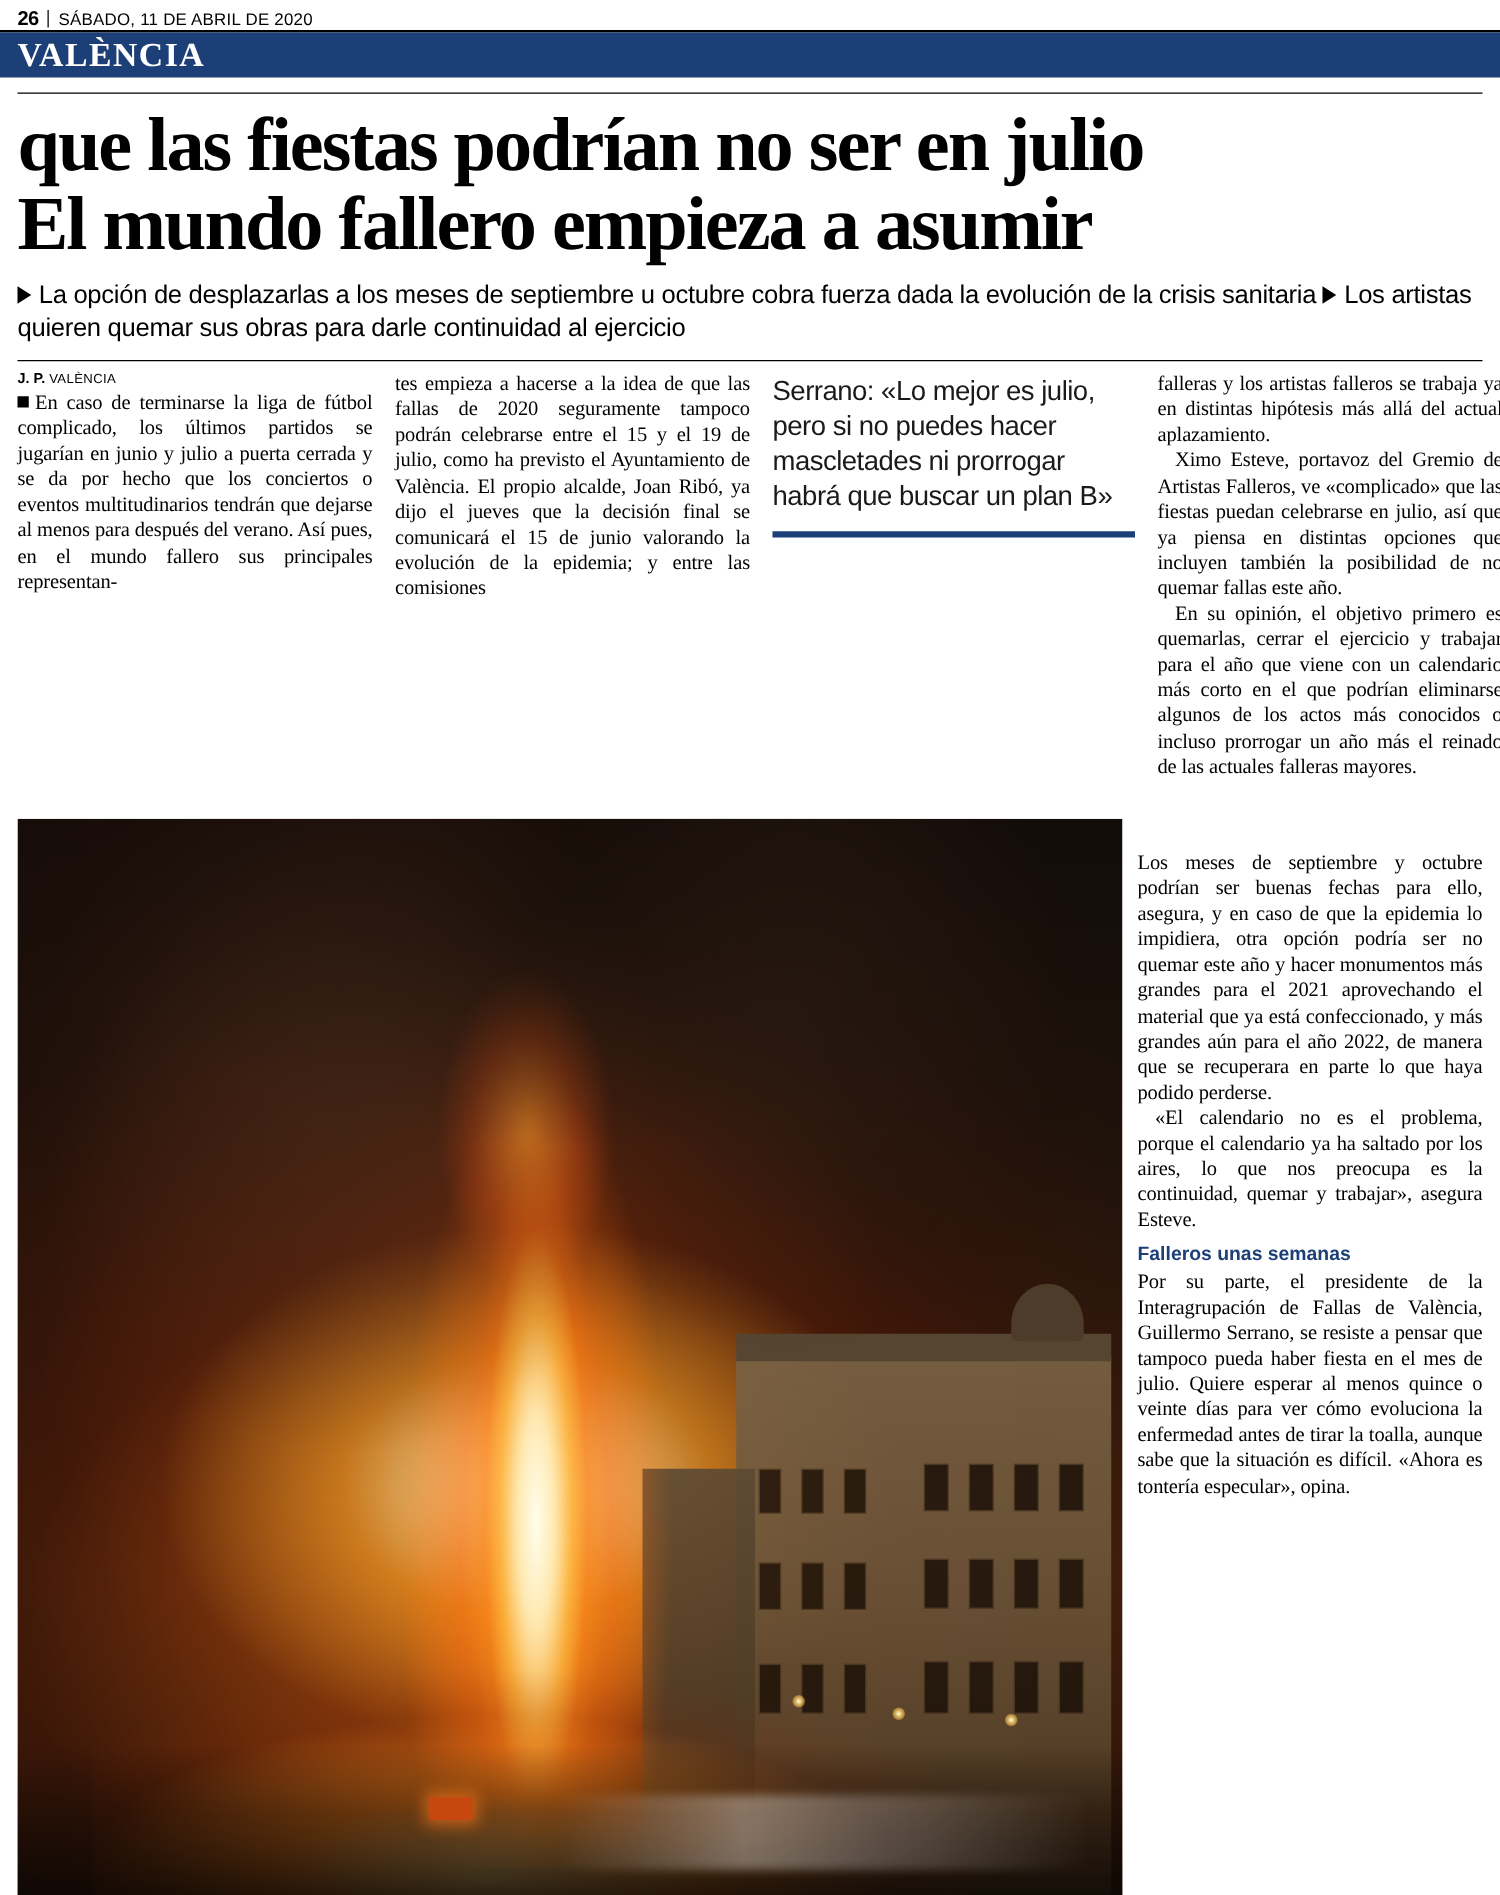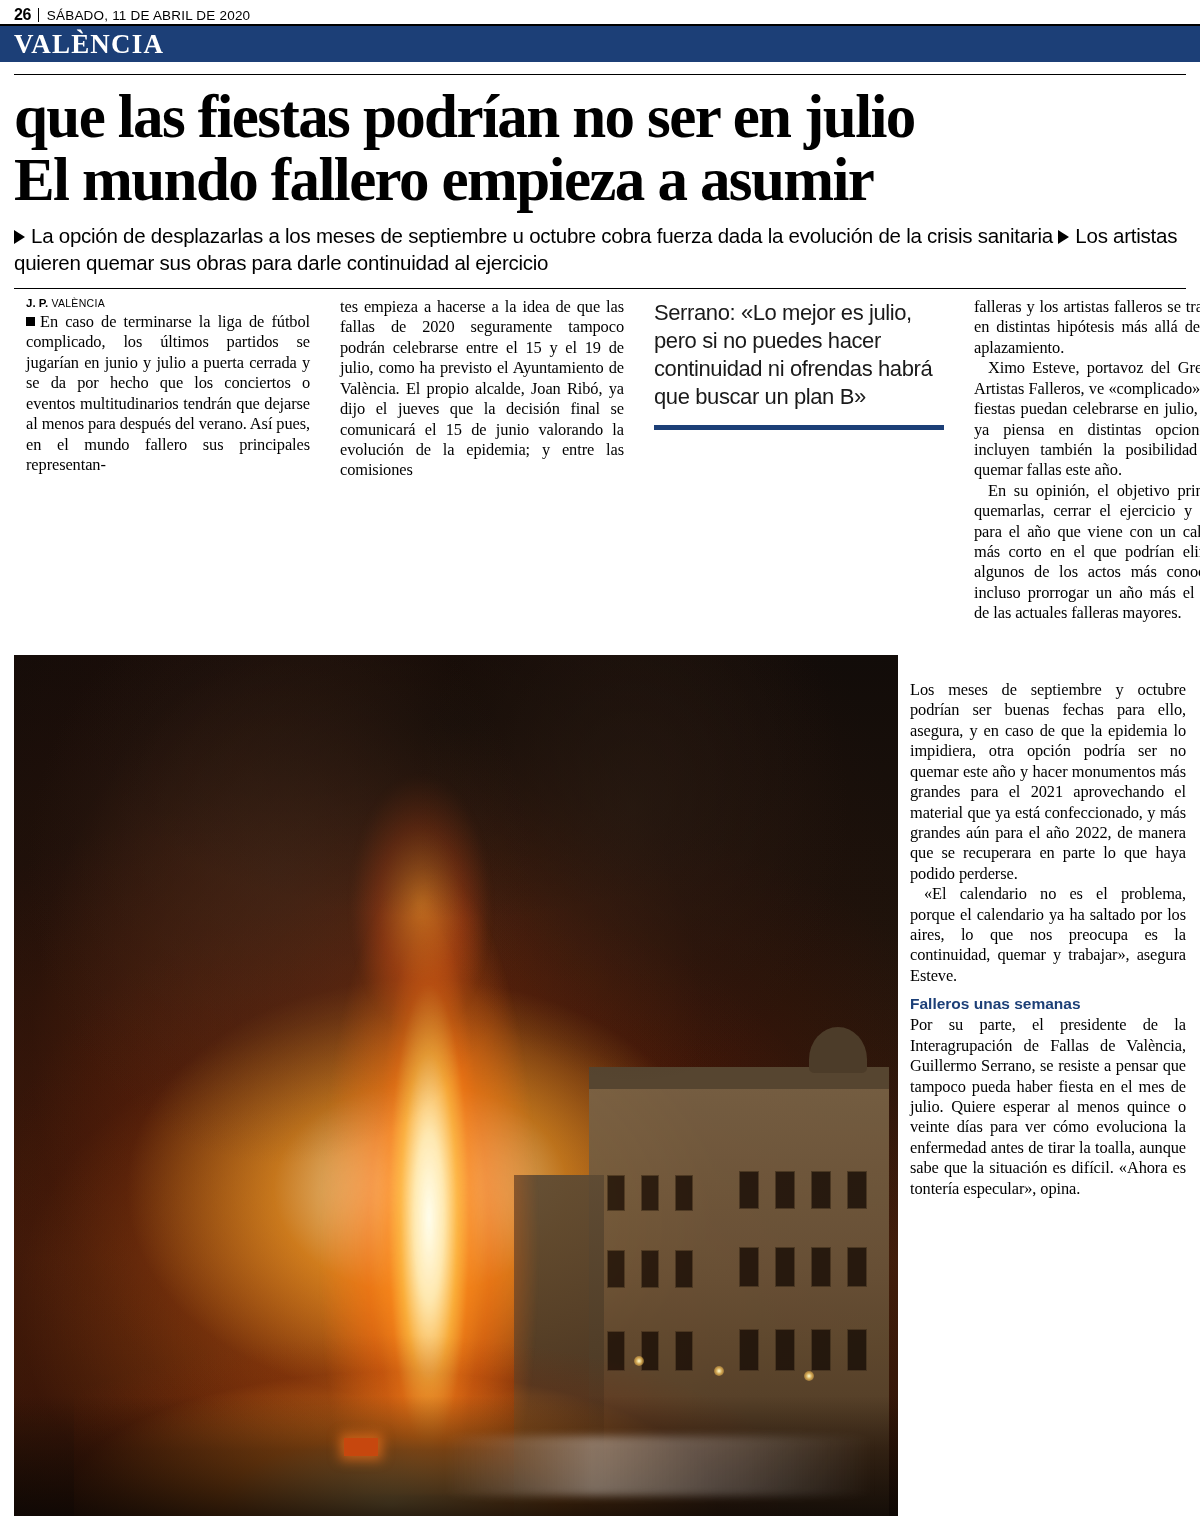--- a/index.html
+++ b/index.html
@@ -117,21 +117,20 @@
   
   .cols {
     display: flex;
     padding: 8px 14px 0 14px;
     gap: 18px;
     box-sizing: border-box;
   }
   .col {
     width: 284px;
     flex: 0 0 284px;
-    margin-left: 12px;
   }
   .col.col3 { flex: 0 0 290px; width: 290px; }
 
   .byline {
     font-family: "Liberation Sans", sans-serif;
     font-size: 11.5px;
     font-weight: bold;
     margin-bottom: 3px;
   }
   .byline .place {
@@ -334,21 +333,21 @@
         <span class="place">VALÈNCIA</span>
       </div>
       <p class="body"><span class="sqr"></span><span>En caso de terminarse la liga de fútbol complicado, los últimos partidos se jugarían en junio y julio a puerta cerrada y se da por hecho que los conciertos o eventos multitudinarios tendrán que dejarse al menos para después del verano. Así pues, en el mundo fallero sus principales representan-</span></p>
     </div>
 
     <div class="col col2">
       <p class="body">tes empieza a hacerse a la idea de que las fallas de 2020 seguramente tampoco podrán celebrarse entre el 15 y el 19 de julio, como ha previsto el Ayuntamiento de València. El propio alcalde, Joan Ribó, ya dijo el jueves que la decisión final se comunicará el 15 de junio valorando la evolución de la epidemia; y entre las comisiones</p>
     </div>
 
     <div class="col col3">
-      <div class="pullquote">Serrano: «Lo mejor es julio, pero si no puedes hacer continuidad ni ofrendas habrá que buscar un plan B»</div>
+      <div class="pullquote">Serrano: «Lo mejor es julio, pero si no puedes hacer mascletades ni prorrogar habrá que buscar un plan B»</div>
       <div class="pullquote-rule"></div>
     </div>
 
     <div class="col col4" style="flex:0 0 276px;width:276px;">
       <p class="body">falleras y los artistas falleros se trabaja ya en distintas hipótesis más allá del actual aplazamiento.</p>
       <p class="body">Ximo Esteve, portavoz del Gremio de Artistas Falleros, ve «complicado» que las fiestas puedan celebrarse en julio, así que ya piensa en distintas opciones que incluyen también la posibilidad de no quemar fallas este año.</p>
       <p class="body">En su opinión, el objetivo primero es quemarlas, cerrar el ejercicio y trabajar para el año que viene con un calendario más corto en el que podrían eliminarse algunos de los actos más conocidos o incluso prorrogar un año más el reinado de las actuales falleras mayores.</p>
     </div>
   </div>
 

